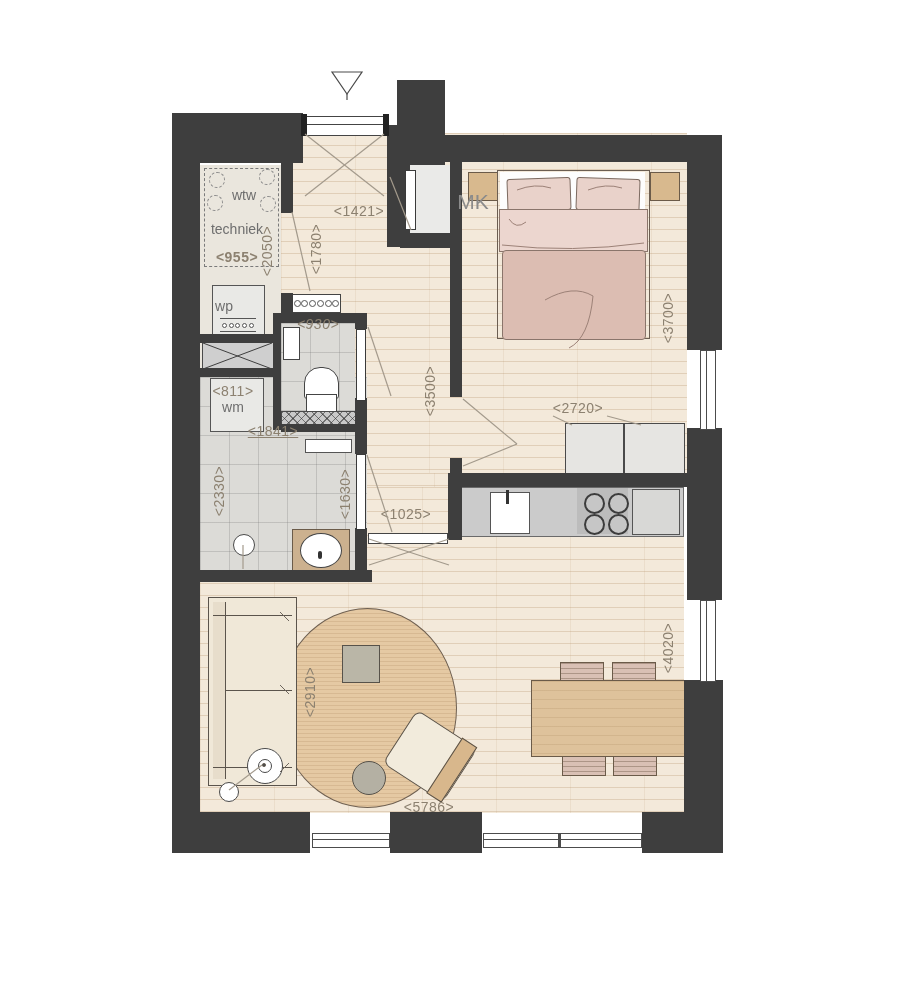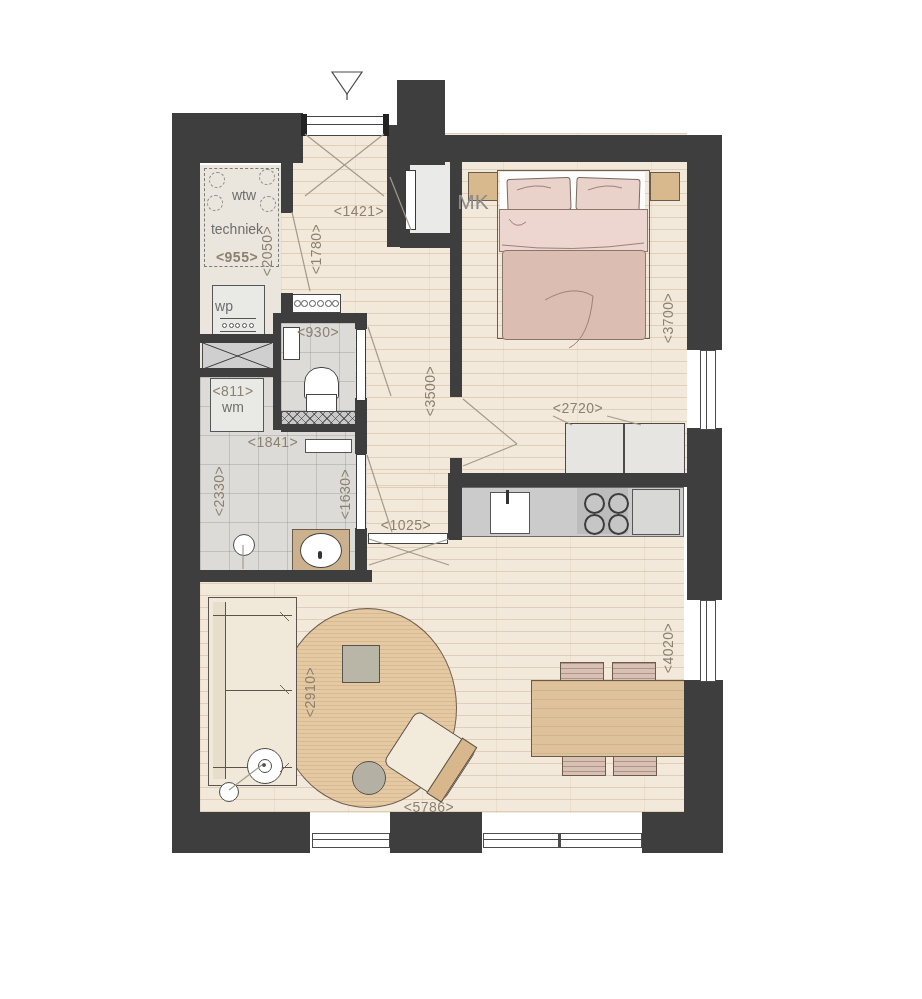--- a/index.html
+++ b/index.html
@@ -185,26 +185,26 @@
   <div class="win h" style="left:483px;top:833px;width:157px;height:13px;"></div>
   <div class="abs" style="left:558px;top:833px;width:3px;height:14px;background:#4c4c4c;"></div>
 
   <div class="roomlabel" style="left:226px;top:187px;width:36px;">wtw</div>
   <div class="roomlabel" style="left:207px;top:221px;width:60px;">techniek</div>
   <div class="roomlabel" style="left:206px;top:298px;width:36px;">wp</div>
   <div class="roomlabel" style="left:409px;top:190px;width:40px;font-size:21px;color:#8b8b8b;margin-left:44px;">MK</div>
 
   <div class="dim" style="left:331px;top:203px;width:56px;">&lt;1421&gt;</div>
   <div class="dim" style="left:209px;top:249px;width:56px;font-weight:bold;">&lt;955&gt;</div>
-  <div class="dim" style="left:290px;top:324px;width:56px;">&lt;930&gt;</div>
+  <div class="dim" style="left:290px;top:316px;width:56px;font-style:italic;">&lt;930&gt;</div>
   <div class="dim" style="left:205px;top:383px;width:56px;">&lt;811&gt;</div>
   <div class="roomlabel" style="left:215px;top:399px;width:36px;">wm</div>
-  <div class="dim" style="left:245px;top:434px;width:56px;">&lt;1841&gt;</div>
+  <div class="dim" style="left:245px;top:423px;width:56px;text-decoration:underline;">&lt;1841&gt;</div>
   <div class="dim" style="left:550px;top:400px;width:56px;">&lt;2720&gt;</div>
-  <div class="dim" style="left:378px;top:506px;width:56px;margin-top:11px;">&lt;1025&gt;</div>
+  <div class="dim" style="left:378px;top:506px;width:56px;">&lt;1025&gt;</div>
   <div class="dim" style="left:401px;top:799px;width:56px;">&lt;5786&gt;</div>
 
   <div class="dim dimv" style="left:288px;top:241px;width:56px;">&lt;1780&gt;</div>
   <div class="dim dimv" style="left:239px;top:243px;width:56px;">&lt;2050&gt;</div>
   <div class="dim dimv" style="left:402px;top:383px;width:56px;">&lt;3500&gt;</div>
   <div class="dim dimv" style="left:640px;top:310px;width:56px;">&lt;3700&gt;</div>
   <div class="dim dimv" style="left:191px;top:483px;width:56px;">&lt;2330&gt;</div>
   <div class="dim dimv" style="left:317px;top:486px;width:56px;">&lt;1630&gt;</div>
   <div class="dim dimv" style="left:282px;top:684px;width:56px;">&lt;2910&gt;</div>
   <div class="dim dimv" style="left:640px;top:640px;width:56px;">&lt;4020&gt;</div>

